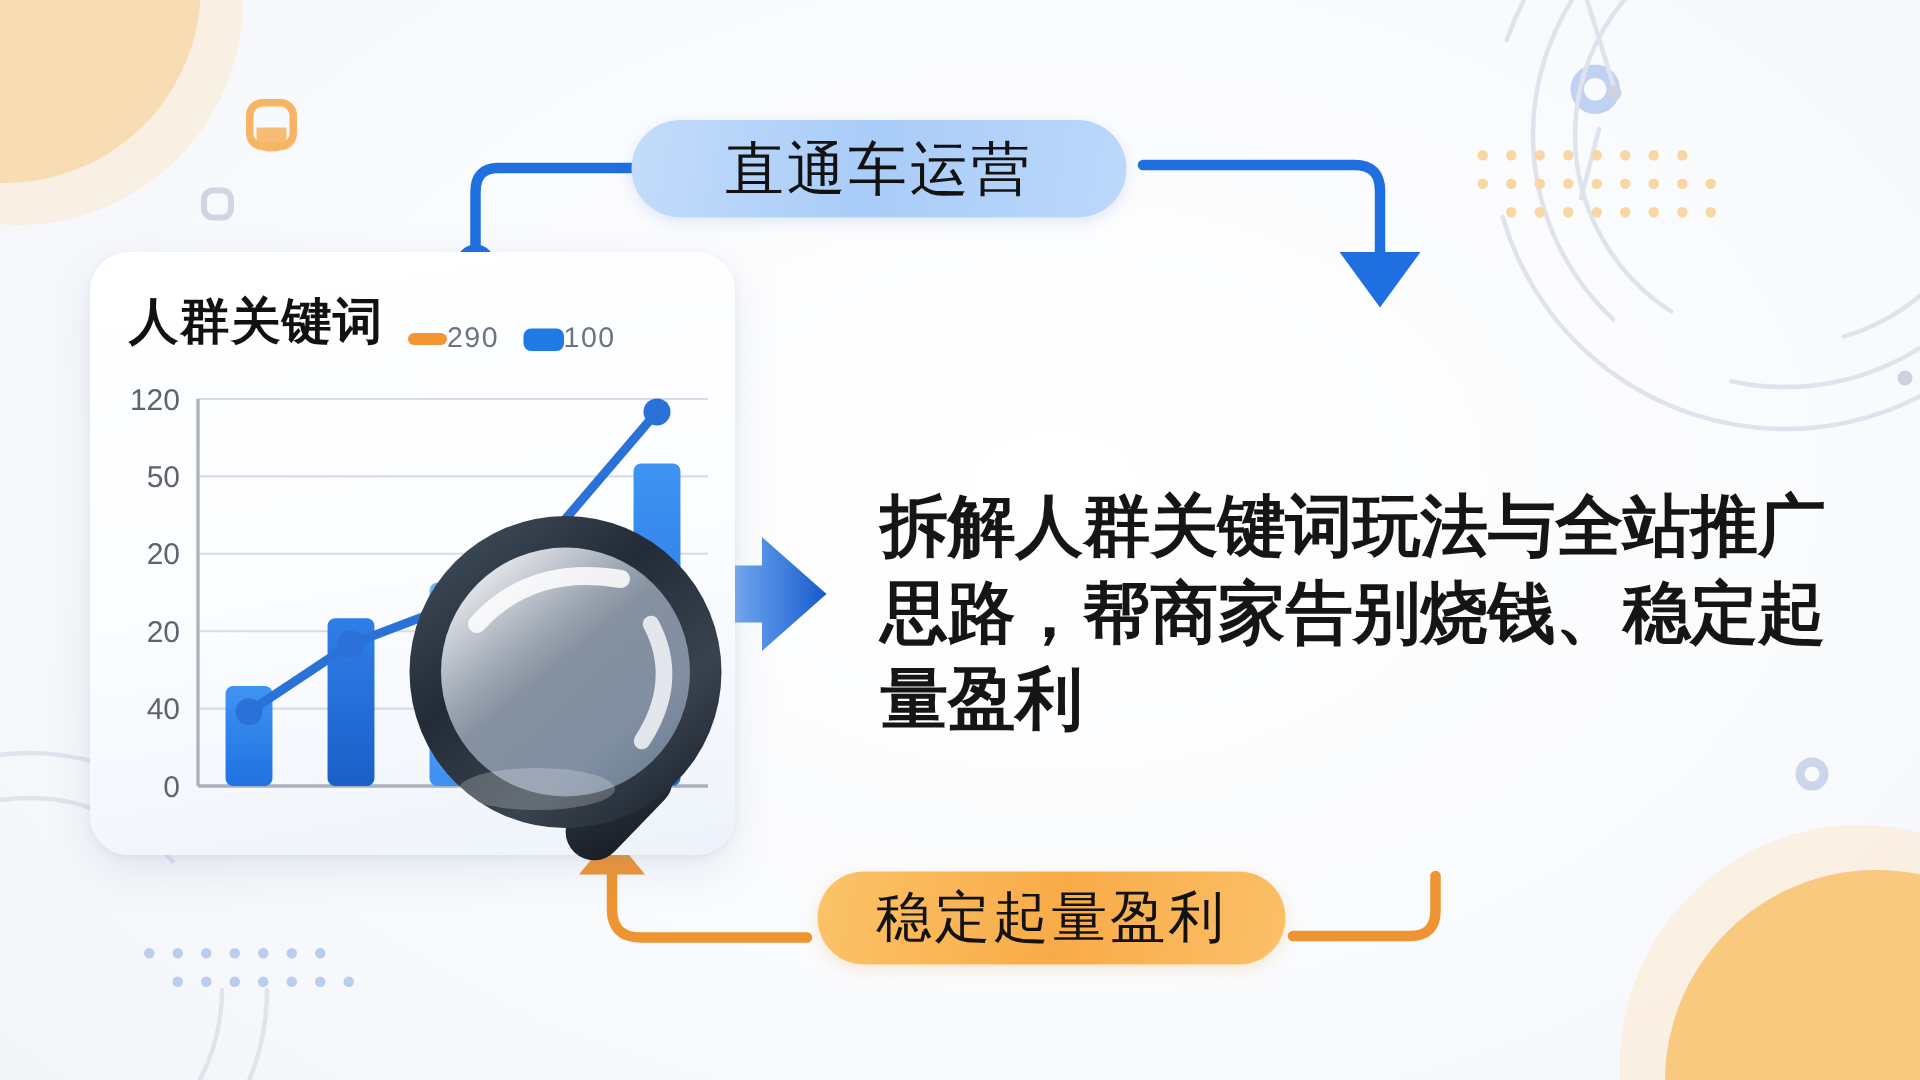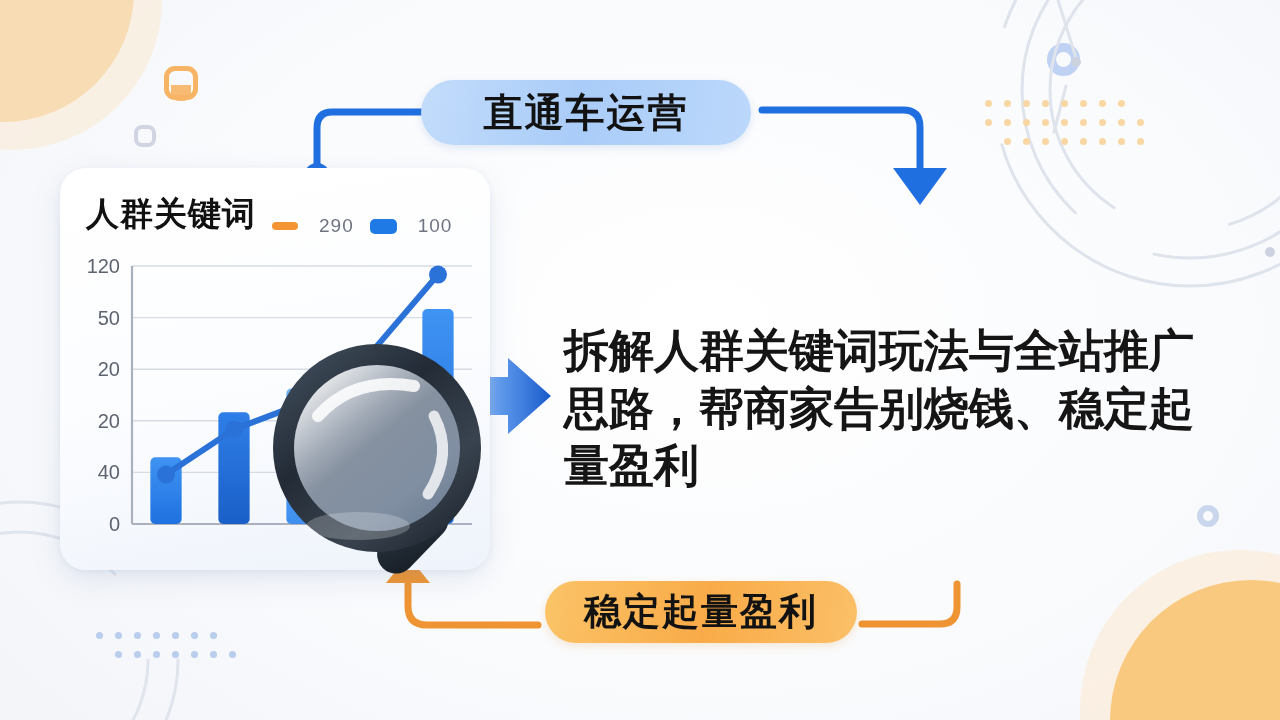--- a/index.html
+++ b/index.html
@@ -68,21 +68,21 @@
   .dots-tr{ left:985px; top:100px; grid-template-columns:repeat(9,7px); }
   .dots-tr span{ background:#f9d7a4; }
   .dots-tr span.pad{ background:transparent; }
   .dots-bl{ left:96px; top:632px; grid-template-columns:repeat(8,7px); }
   .dots-bl span{ background:#b9cdec; }
   .dots-bl span.pad{ background:transparent; }
 
   
   .badge{
     position:absolute; display:flex; align-items:center; justify-content:center;
-    font-weight:700; letter-spacing:2px; color:#121212; white-space:nowrap;
+    font-weight:400; letter-spacing:2px; color:#121212; white-space:nowrap;
   }
   .badge-blue{
     left:421px; top:80px; width:330px; height:65px; border-radius:34px;
     background:linear-gradient(100deg,#c3dcfb 0%,#a9ccf8 48%,#bcd8fb 100%);
     font-size:39px;
     box-shadow:0 3px 10px rgba(70,120,200,.16);
   }
   .badge-orange{
     left:545px; top:581px; width:312px; height:62px; border-radius:32px;
     background:linear-gradient(100deg,#fbc368 0%,#f9ab48 52%,#fbc068 100%);
@@ -103,35 +103,35 @@
   }
   .card-head{
     position:absolute; left:26px; top:24px; right:16px;
     display:flex; align-items:flex-end; gap:16px;
   }
   .card-title{
     font-size:33px; font-weight:800; color:#111; letter-spacing:1px;
     text-shadow:0 1px 0 rgba(255,255,255,.7);
   }
   .legend{ display:flex; align-items:center; gap:16px; margin-top:5px; }
-  .leg{ display:flex; align-items:center; gap:21px; }
+  .leg{ display:flex; align-items:center; gap:0; }
   .leg-swatch-line{ width:26px; height:8px; border-radius:4px; background:#f59433; display:block; }
   .leg-swatch-bar{ width:27px; height:15px; border-radius:5px; background:#1f7ae6; display:block; }
   .leg-text{ font-size:19px; color:#6d7380; font-weight:500; letter-spacing:1px; }
 
   .plot{ position:absolute; left:0; top:84px; width:430px; height:318px; }
 
   
   .headline{
     position:absolute; left:563px; top:214px; width:660px;
     font-size:54px; font-weight:800; color:#111; letter-spacing:0px;
     line-height:1.1; white-space:nowrap;
   }
   .subline{
-    position:absolute; left:564px; top:322px; width:672px;
+    position:absolute; left:587px; top:322px; width:672px;
     font-size:45px; font-weight:800; color:#151515;
     line-height:1.28; letter-spacing:0px;
   }
 
   
   .magnifier{ position:absolute; left:258px; top:330px; width:275px; height:265px; }
 </style>
 </head>
 <body>
 

